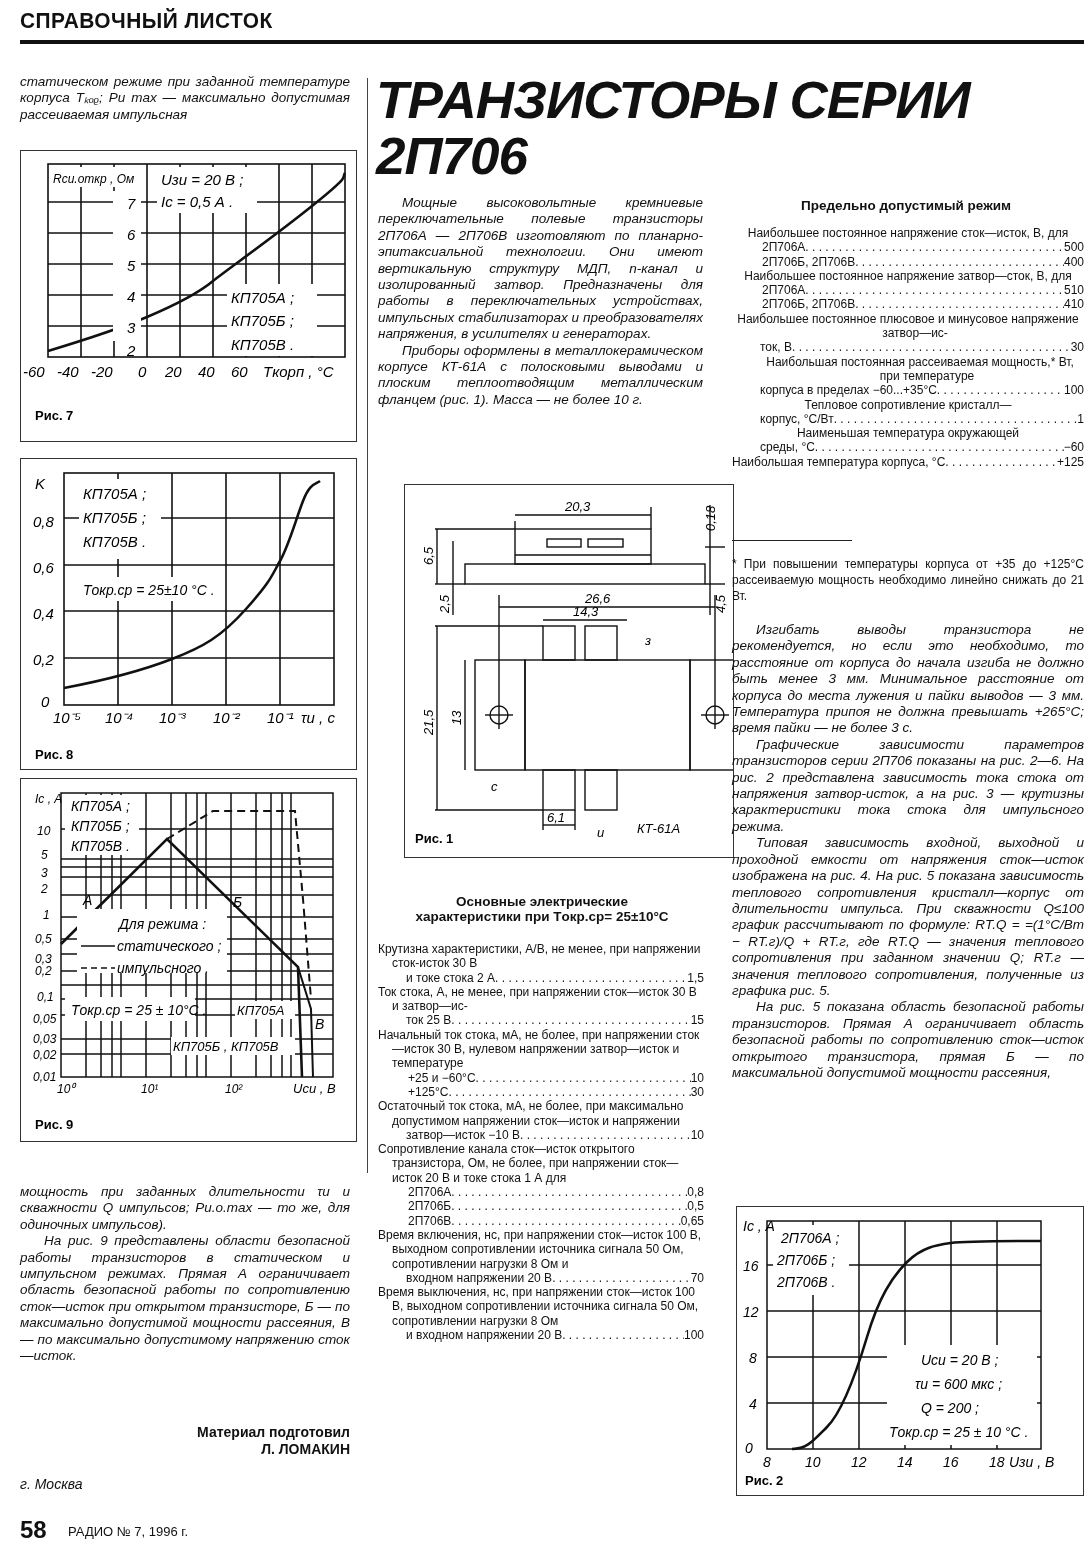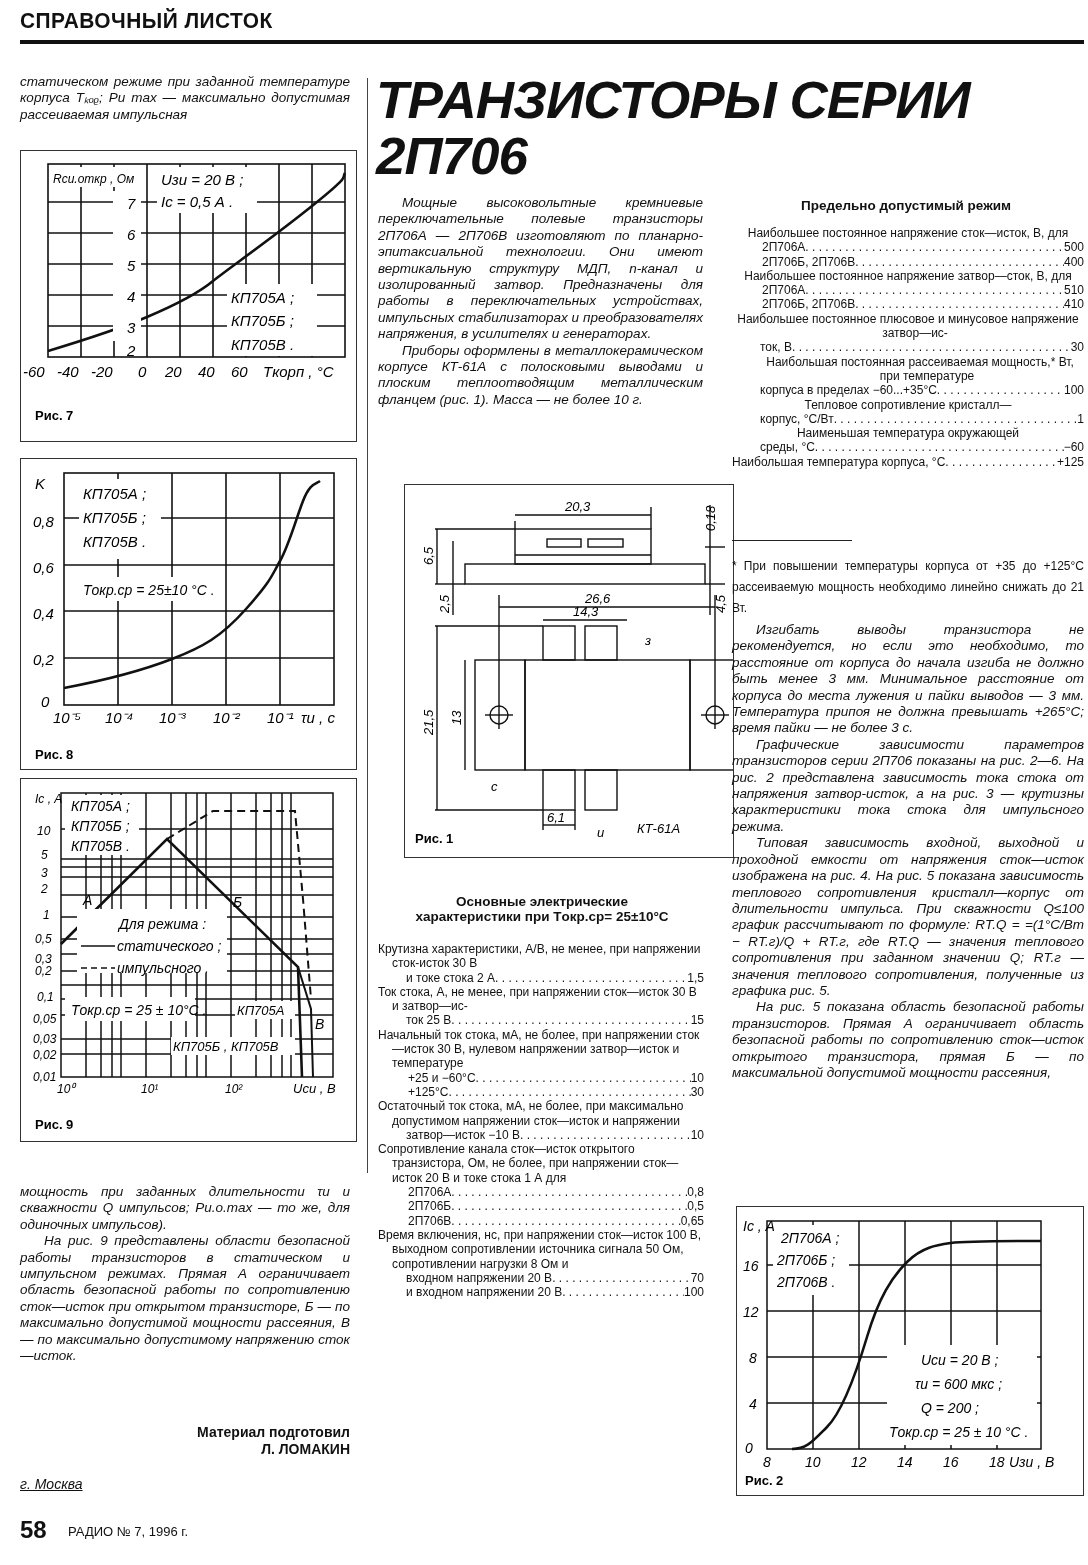--- a/index.html
+++ b/index.html
@@ -16,21 +16,21 @@
   .spec-title{font-weight:bold;font-size:13.5px;text-align:center;}
   .spec{font-size:12px;line-height:14.3px;}
   .spec .row{display:flex;}
   .spec .lbl{flex:0 0 auto;}
   .spec .dots{flex:1;overflow:hidden;white-space:nowrap;}
   .spec .dots::after{content:" . . . . . . . . . . . . . . . . . . . . . . . . . . . . . . . . . . . . . . . . . . . . . . . . . . . . . . ";}
   .spec .val{flex:0 0 auto;}
   .ind1{padding-left:28px;}
   .ind2{padding-left:30px;}
   svg text{font-family:"Liberation Sans",sans-serif;font-style:italic;}
-  .footnote{font-size:12px;line-height:21px;text-align:justify;}
+  .footnote{font-size:12px;line-height:16px;text-align:justify;}
   .footer-num{left:20px;top:1516px;font-size:24px;font-weight:bold;}
   .footer-pub{left:68px;top:1524px;font-size:13px;}
 </style>
 </head>
 <body>
 
 <div class="abs header-title">СПРАВОЧНЫЙ ЛИСТОК</div>
 <div class="abs header-rule"></div>
 <div class="abs col-divider"></div>
 
@@ -205,21 +205,21 @@
 </div>
 
 <div class="abs txt" style="left:20px;top:1184px;width:330px;">
   <p class="noind">мощность при заданных длительности τи и скважности Q импульсов; Pи.о.max — то же, для одиночных импульсов).</p>
   <p>На рис. 9 представлены области безопасной работы транзисторов в статическом и импульсном режимах. Прямая А ограничивает область безопасной работы по сопротивлению сток—исток при открытом транзисторе, Б — по максимально допустимой мощности рассеяния, В — по максимально допустимому напряжению сток—исток.</p>
 </div>
 <div class="abs" style="left:20px;top:1424px;width:330px;text-align:right;font-weight:bold;font-size:14px;line-height:17px;">
   <div>Материал подготовил</div>
   <div>Л. ЛОМАКИН</div>
 </div>
-<div class="abs" style="left:20px;top:1476px;font-style:italic;font-size:14px;text-decoration:underline;">г. Москва</div>
+<div class="abs" style="left:20px;top:1476px;font-style:italic;font-size:14px;">г. Москва</div>
 
 <div class="abs main-title">
   <div>ТРАНЗИСТОРЫ СЕРИИ</div>
   <div>2П706</div>
 </div>
 
 <div class="abs txt" style="left:378px;top:195px;width:325px;">
   <p>Мощные высоковольтные кремниевые переключательные полевые транзисторы 2П706А — 2П706В изготовляют по планарно-эпитаксиальной технологии. Они имеют вертикальную структуру МДП, n-канал и изолированный затвор. Предназначены для работы в переключательных устройствах, импульсных стабилизаторах и преобразователях напряжения, в усилителях и генераторах.</p>
   <p>Приборы оформлены в металлокерамическом корпусе КТ-61А с полосковыми выводами и плоским теплоотводящим металлическим фланцем (рис. 1). Масса — не более 10 г.</p>
 </div>
@@ -349,20 +349,21 @@
     </div>
     <div>
       <div style="text-indent: -14px; padding-left: 14px;">Время включения, нс, при напряжении сток—исток 100 В, выходном сопротивлении источника сигнала 50 Ом, сопротивлении нагрузки 8 Ом и</div>
       <div class="row ind1">
         <span class="lbl">входном напряжении 20 В</span>
         <span class="dots"></span>
         <span class="val">70</span>
       </div>
     </div>
     <div>
+      <div style="text-indent: -14px; padding-left: 14px;">Время выключения, нс, при напряжении сток—исток 100 В, выходном сопротивлении источника сигнала 50 Ом, сопротивлении нагрузки 8 Ом</div>
       <div class="row ind1">
         <span class="lbl">и входном напряжении 20 В</span>
         <span class="dots"></span>
         <span class="val">100</span>
       </div>
     </div>
   </div>
 
 <div class="abs spec-title" style="left:728px;top:198px;width:356px;">Предельно допустимый режим</div>
 <div class="abs spec" id="limits-list" style="left:732px;top:226px;width:352px;text-align:center;">

